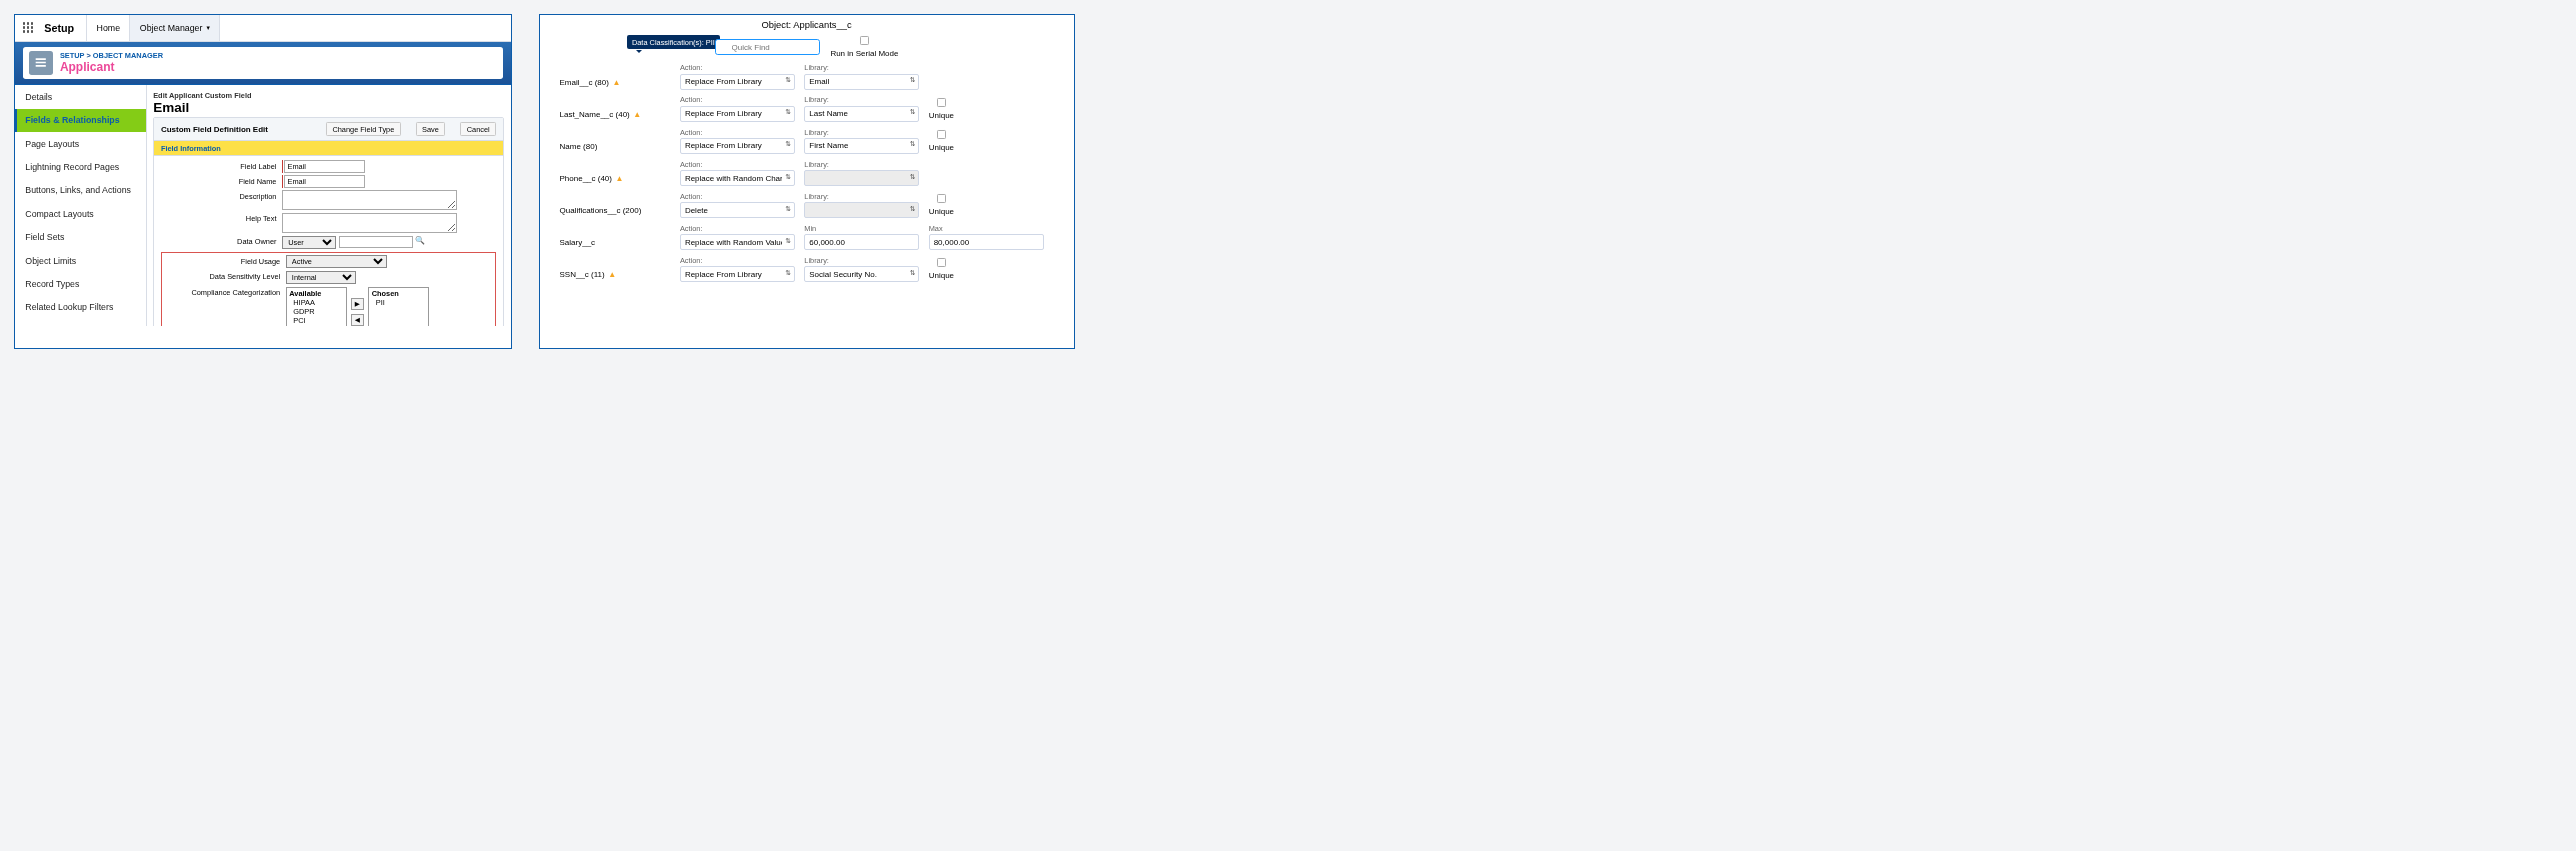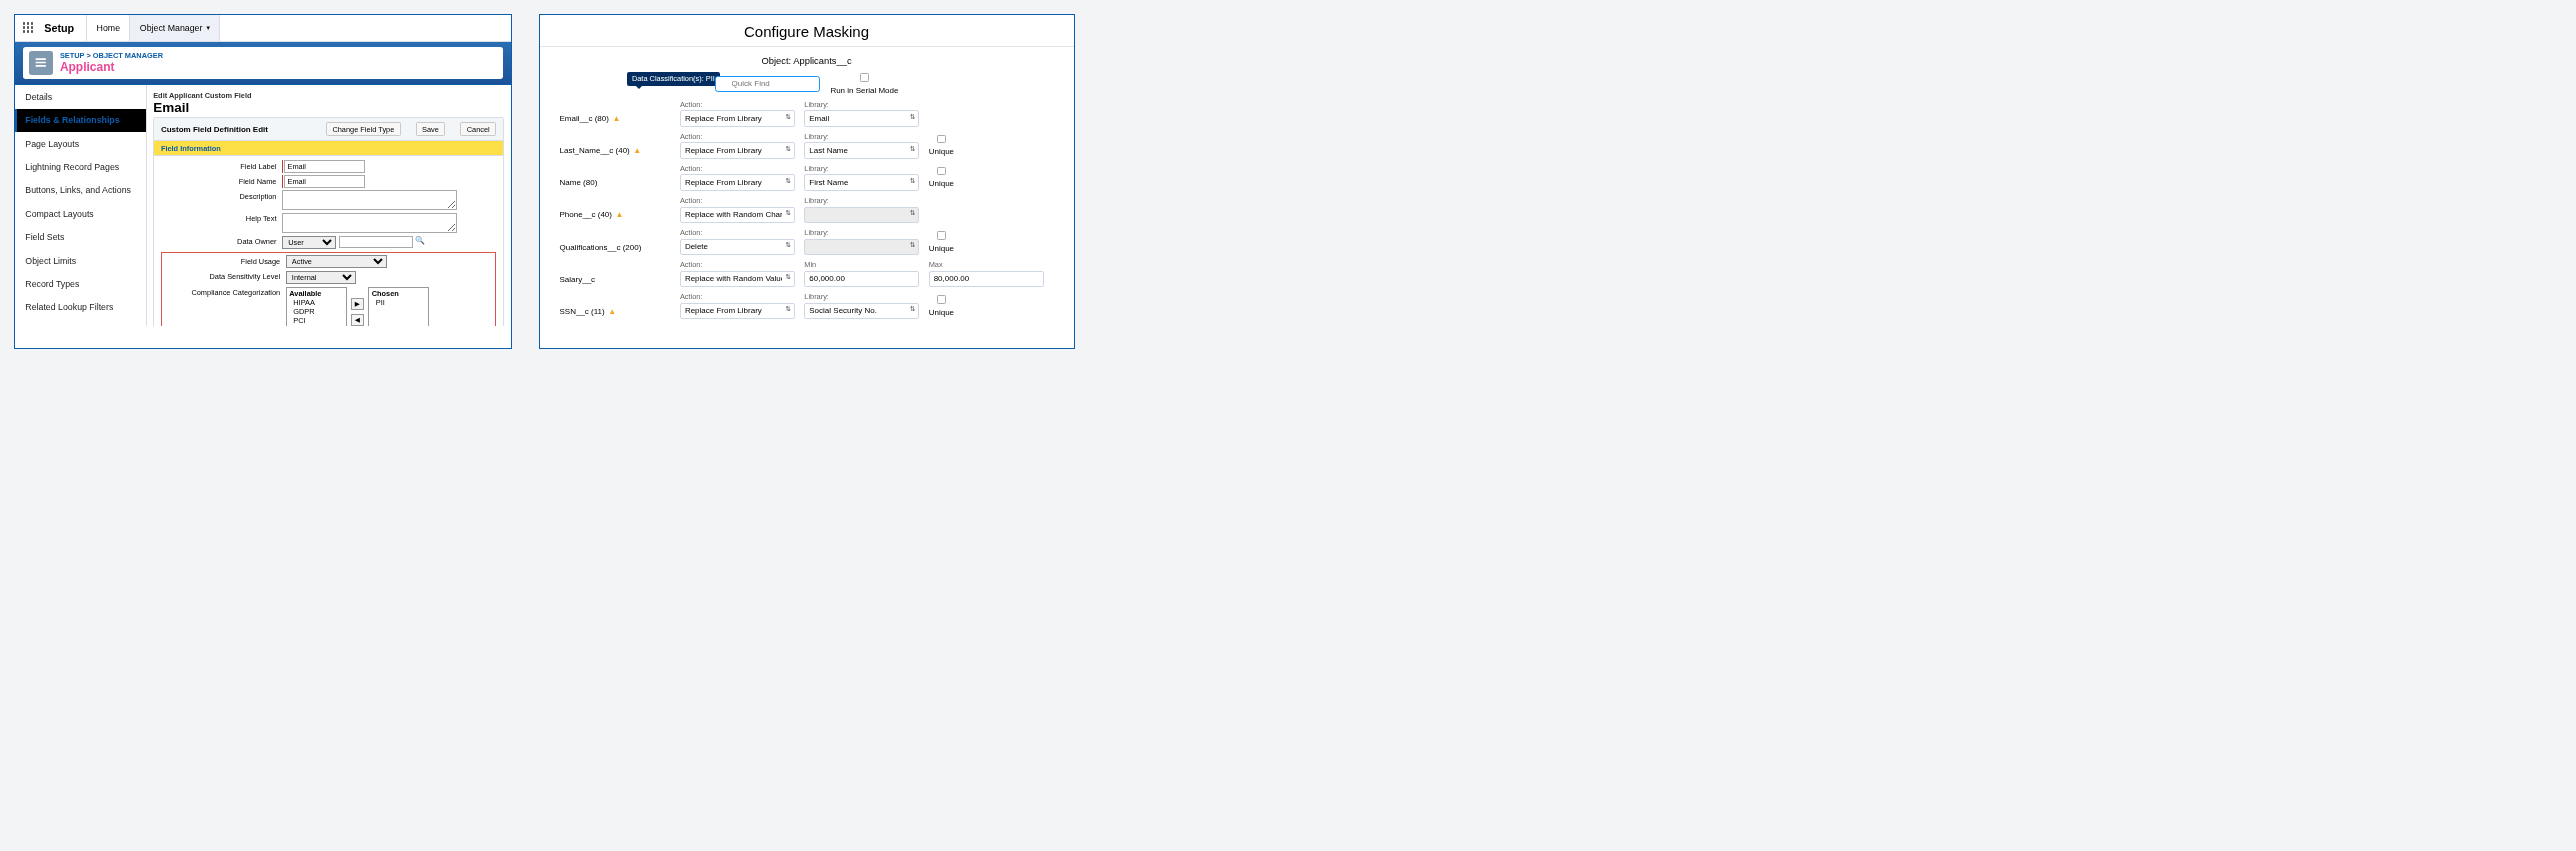--- a/index.html
+++ b/index.html
@@ -20,21 +20,21 @@
 .sq-icon { width: 24px; height: 24px; background: #8199af; border-radius: 2.7px; display: flex; align-items: center; justify-content: center; margin-right: 6.7px; }
 .sq-icon svg { width: 13.5px; height: 13.5px; fill: #fff; }
 .crumb { font-size: 7.4px; color: #1b5297; font-weight: 600; }
 .crumb a { color: #0b5cab; text-decoration: none; }
 .obj-title { font-size: 12px; font-weight: 700; color: #ec4899; }
 .header-block { background: #e8eef5; padding: 5.4px 8px; display: flex; align-items: center; border-bottom: 1.3px solid #0b5cab; }
 .header-inner { background: #fff; border-radius: 2.7px; padding: 4px 6.7px; flex: 1; display: flex; align-items:center; }
 .left-body { display: flex; height: calc(100% - 92px); }
 .sidebar { width: 132px; border-right: 0.7px solid #d8dde6; overflow-y: auto; }
 .sidebar-item { padding: 6.7px 10.8px; font-size: 8.8px; color: #222; cursor: pointer; }
-.sidebar-item.active { background: #000000; border-left: 2px solid #0b5cab; color: #0b5cab; font-weight: 600; padding-left: 8.8px; }
+.sidebar-item.active { background: #84cc16; border-left: 2px solid #0b5cab; color: #0b5cab; font-weight: 600; padding-left: 8.8px; }
 .content { flex: 1; padding: 5.4px 6.7px; overflow: auto; font-size: 8px; }
 .edit-label { font-size: 7.4px; font-weight: 700; color: #333; }
 .email-title { font-size: 13.5px; font-weight: 600; margin-bottom: 2.7px; }
 .card { border: 0.7px solid #d8dde6; border-radius: 2px; margin-top:2.7px; }
 .card-head { background: #f3f6f9; padding: 4px 6.7px; display: flex; align-items: center; justify-content: space-between; border-bottom: 0.7px solid #d8dde6; font-weight:700; font-size:8px; }
 .card-head .btns { display: flex; gap: 15px; }
 .mini-btn { border: 0.7px solid #c9c9c9; background: #f7f7f7; padding: 1.3px 5.4px; font-size: 7.4px; border-radius: 1.3px; cursor:pointer; }
 .section-label { background:#fde047; padding:2.7px 6.7px; font-weight:700; font-size:7.4px; border-bottom:0.7px solid #d8dde6; color:#0b5cab; }
 .form-area { padding: 4px 6.7px; }
 .form-row { display:flex; align-items:flex-start; margin-bottom:2.7px; }
@@ -204,21 +204,20 @@
             </div>
           </div>
         </div>
       </div>
     </div>
   </div>
 </div>
 
 <div class="panel right-panel">
   <div class="right-inner">
-    <div class="cfg-title">Configure Masking</div>
     <div class="obj-line">Object: Applicants__c</div>
     <div class="quick-row" style="position:relative;">
       <div class="tooltip">Data Classification(s): PII</div>
       <div class="quick-wrap">
         <span class="mag">⌕</span>
         <input class="quick-find" placeholder="Quick Find" style="">
       </div>
       <div class="chk">
         <div class="chk-box"></div>
         <span>Run in Serial Mode</span>

